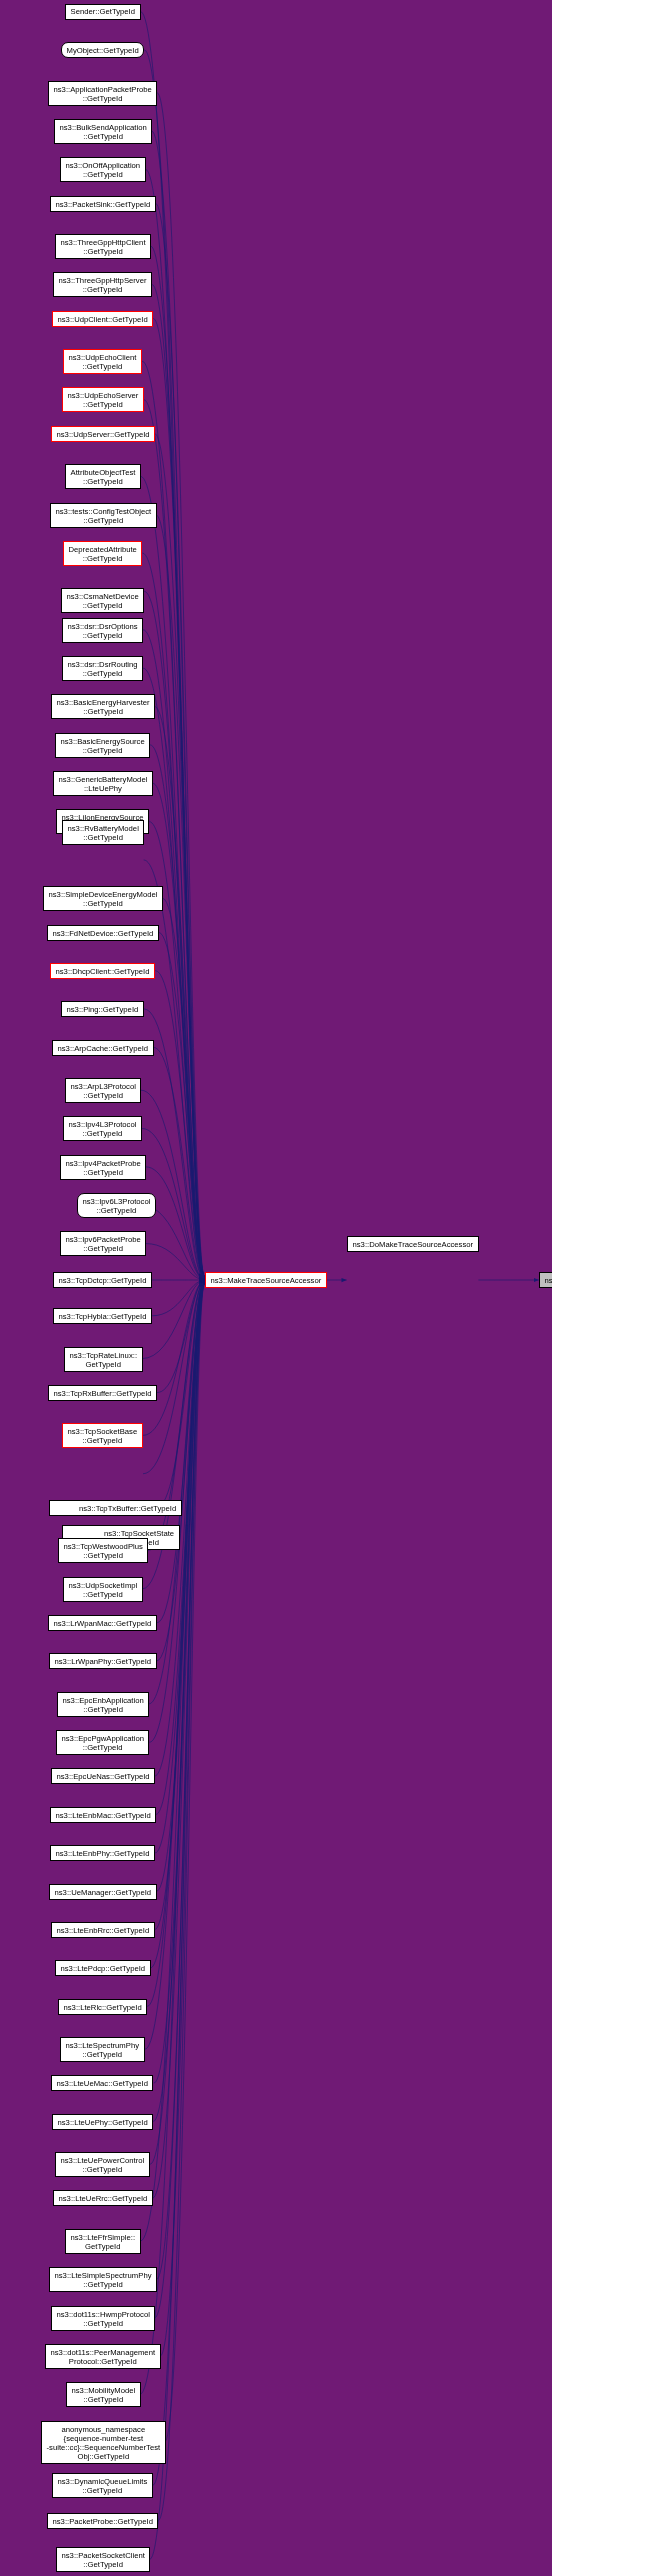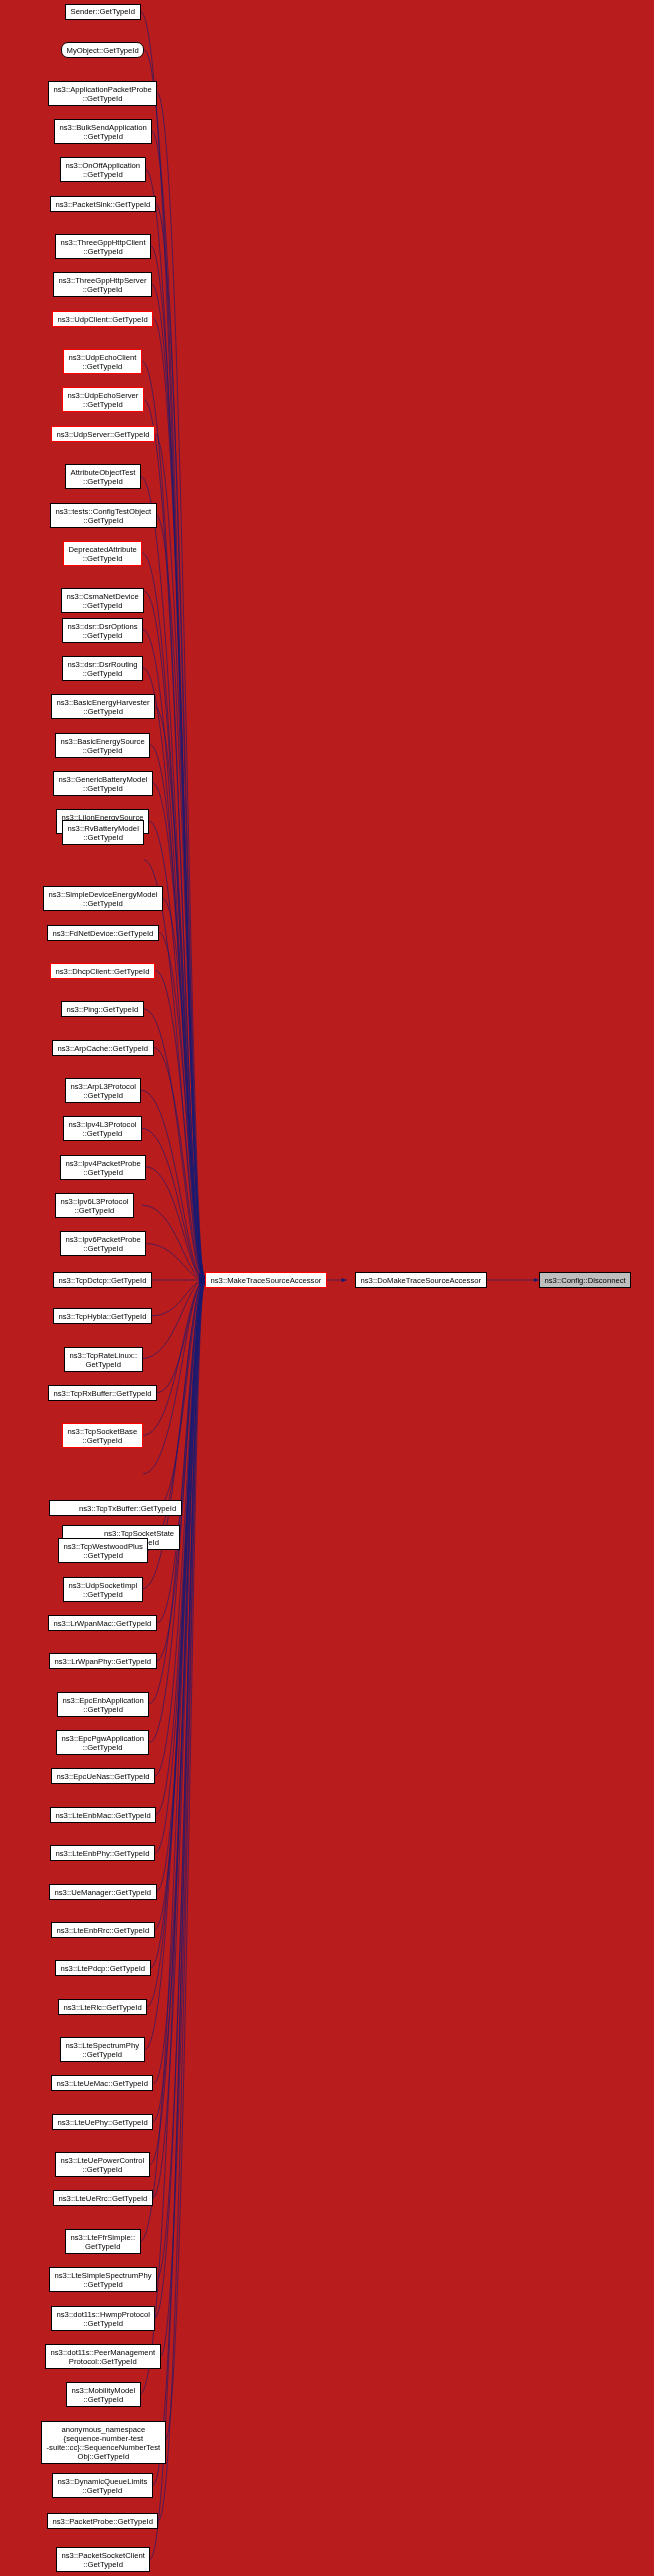--- a/index.html
+++ b/index.html
@@ -1,20 +1,20 @@
 <!DOCTYPE html>
 <html style="font-size:10.2px"><head>
 <meta charset="utf-8">
 <style>
   html, body { margin:0; padding:0; background:#ffffff; }
   #canvas {
     position:relative;
-    width:654px;
+    width:552px;
     height:2576px;
-    background:#b91c1c;
+    background:#701a75;
     font-family:"Liberation Sans", sans-serif;
     overflow:hidden;
   }
   #edge-layer {
     position:absolute;
     left:0; top:0;
     width:662px; height:2576px;
     pointer-events:none;
   }
   #edge-layer path { marker-end:url(#arrowhead); }
@@ -146,38 +146,38 @@
 ::GetTypeId</div>
     <div class="node" style="top: 618px; left: 62px;">ns3::dsr::DsrOptions
 ::GetTypeId</div>
     <div class="node" style="top: 656px; left: 62px;">ns3::dsr::DsrRouting
 ::GetTypeId</div>
     <div class="node" style="top: 694px; left: 51px;">ns3::BasicEnergyHarvester
 ::GetTypeId</div>
     <div class="node" style="top: 733px; left: 55px;">ns3::BasicEnergySource
 ::GetTypeId</div>
     <div class="node" style="top: 771px; left: 53px;">ns3::GenericBatteryModel
-::GetTypeId</div>
+::LteUePhy</div>
     <div class="node" style="top: 809px; left: 56px;">ns3::LiIonEnergySource
 ::GetTypeId</div>
     <div class="node" style="top: 820px; left: 62px;">ns3::RvBatteryModel
 ::GetTypeId</div>
     <div class="node" style="top: 886px; left: 43px;">ns3::SimpleDeviceEnergyModel
 ::GetTypeId</div>
     <div class="node" style="top: 925px; left: 47px;">ns3::FdNetDevice::GetTypeId</div>
     <div class="node red" style="top: 963px; left: 50px;">ns3::DhcpClient::GetTypeId</div>
     <div class="node" style="top: 1001px; left: 61px;">ns3::Ping::GetTypeId</div>
     <div class="node" style="top: 1040px; left: 52px;">ns3::ArpCache::GetTypeId</div>
     <div class="node" style="top: 1078px; left: 65px;">ns3::ArpL3Protocol
 ::GetTypeId</div>
     <div class="node" style="top: 1116px; left: 63px;">ns3::Ipv4L3Protocol
 ::GetTypeId</div>
     <div class="node" style="top: 1155px; left: 60px;">ns3::Ipv4PacketProbe
 ::GetTypeId</div>
-    <div class="node" style="top: 1193px; left: 55px;">ns3::Ipv6L3Protocol
+    <div class="node" style="top: 1193px; left: 77px; border-radius: 7px;">ns3::Ipv6L3Protocol
 ::GetTypeId</div>
     <div class="node" style="top: 1231px; left: 60px;">ns3::Ipv6PacketProbe
 ::GetTypeId</div>
     <div class="node" style="top: 1272px; left: 53px;">ns3::TcpDctcp::GetTypeId</div>
     <div class="node" style="top: 1308px; left: 53px;">ns3::TcpHybla::GetTypeId</div>
     <div class="node" style="top: 1347px; left: 64px;">ns3::TcpRateLinux::
 GetTypeId</div>
     <div class="node" style="top: 1385px; left: 48px;">ns3::TcpRxBuffer::GetTypeId</div>
     <div class="node red" style="top: 1423px; left: 62px;">ns3::TcpSocketBase
 ::GetTypeId</div>
@@ -221,16 +221,16 @@
     <div class="node" style="top: 2421px; left: 41px;">anonymous_namespace
 {sequence-number-test
 -suite::cc}::SequenceNumberTest
 Obj::GetTypeId</div>
     <div class="node" style="top: 2473px; left: 52px;">ns3::DynamicQueueLimits
 ::GetTypeId</div>
     <div class="node" style="top: 2513px; left: 47px;">ns3::PacketProbe::GetTypeId</div>
     <div class="node" style="top: 2547px; left: 56px;">ns3::PacketSocketClient
 ::GetTypeId</div>
     <div class="node red" style="top: 1272px; left: 205px;">ns3::MakeTraceSourceAccessor</div>
-    <div class="node" style="top: 1272px; left: 347px; margin-left: 8px;">ns3::DoMakeTraceSourceAccessor</div>
+    <div class="node" style="top: 1236px; left: 347px;">ns3::DoMakeTraceSourceAccessor</div>
     <div class="node current" style="top: 1272px; left: 539px;">ns3::Config::Disconnect</div>
   </div>
 
 
 </body></html>

